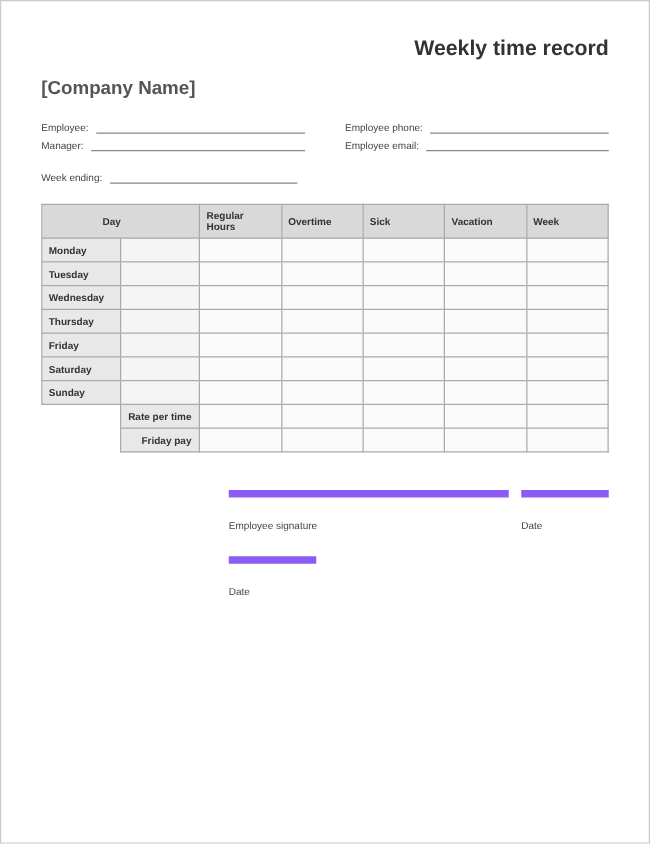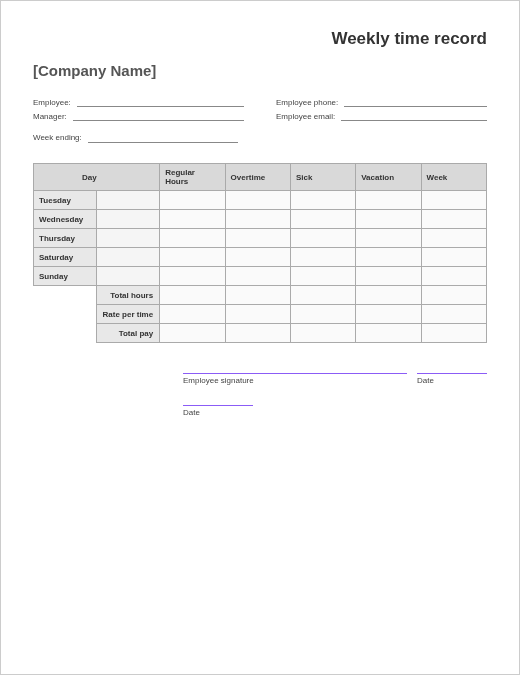--- a/index.html
+++ b/index.html
@@ -54,20 +54,21 @@
     margin-right: 6px;
     white-space: nowrap;
   }
   .info-line {
     flex: 1;
     border-bottom: 1px solid #888;
     height: 10px;
   }
   .week-ending {
     display: flex;
+    align-items: flex-end;
     font-size: 8px;
     color: #444;
     margin-top: 10px;
     margin-bottom: 16px;
     height: 14px;
   }
   .week-ending .info-line { max-width: 150px; }
 
   table {
     border-collapse: collapse;
@@ -119,22 +120,22 @@
     padding-left: 150px;
     font-size: 8px;
     color: #444;
   }
   .sig-row {
     display: flex;
     gap: 10px;
     margin-bottom: 20px;
   }
   .sig-block {
-    border-top: 1px solid #8b5cf6;
-    padding-top: 2px;
+    border-top: 6px solid #8b5cf6;
+    padding-top: 18px;
   }
   .sig-main { flex: 1; }
   .sig-date { flex: 0 0 70px; }
 </style>
 </head>
 <body>
 
 <div class="page">
 
   <div class="title">Weekly time record</div>
@@ -182,20 +183,29 @@
       <tr>
         <th class="day-col" colspan="2">Day</th>
         <th class="col">Regular Hours</th>
         <th class="col">Overtime</th>
         <th class="col">Sick</th>
         <th class="col">Vacation</th>
         <th class="col">Week</th>
       </tr>
     </thead>
     <tbody id="tbody">
+    <tr>
+          <td class="day-label">Monday</td>
+          <td class="blank-date"></td>
+          <td class="cell"></td>
+          <td class="cell"></td>
+          <td class="cell"></td>
+          <td class="cell"></td>
+          <td class="cell"></td>
+        </tr>
         <tr>
           <td class="day-label">Tuesday</td>
           <td class="blank-date"></td>
           <td class="cell"></td>
           <td class="cell"></td>
           <td class="cell"></td>
           <td class="cell"></td>
           <td class="cell"></td>
         </tr>
         <tr>
@@ -210,58 +220,58 @@
         <tr>
           <td class="day-label">Thursday</td>
           <td class="blank-date"></td>
           <td class="cell"></td>
           <td class="cell"></td>
           <td class="cell"></td>
           <td class="cell"></td>
           <td class="cell"></td>
         </tr>
         <tr>
+          <td class="day-label">Friday</td>
+          <td class="blank-date"></td>
+          <td class="cell"></td>
+          <td class="cell"></td>
+          <td class="cell"></td>
+          <td class="cell"></td>
+          <td class="cell"></td>
+        </tr>
+        <tr>
           <td class="day-label">Saturday</td>
           <td class="blank-date"></td>
           <td class="cell"></td>
           <td class="cell"></td>
           <td class="cell"></td>
           <td class="cell"></td>
           <td class="cell"></td>
         </tr>
         <tr>
           <td class="day-label">Sunday</td>
           <td class="blank-date"></td>
-          <td class="cell"></td>
-          <td class="cell"></td>
-          <td class="cell"></td>
-          <td class="cell"></td>
-          <td class="cell"></td>
-        </tr>
-        <tr>
-          <td class="noborder"></td>
-          <td class="sum-label">Total hours</td>
           <td class="cell"></td>
           <td class="cell"></td>
           <td class="cell"></td>
           <td class="cell"></td>
           <td class="cell"></td>
         </tr>
         <tr>
           <td class="noborder"></td>
           <td class="sum-label">Rate per time</td>
           <td class="cell"></td>
           <td class="cell"></td>
           <td class="cell"></td>
           <td class="cell"></td>
           <td class="cell"></td>
         </tr>
         <tr>
           <td class="noborder"></td>
-          <td class="sum-label">Total pay</td>
+          <td class="sum-label">Friday pay</td>
           <td class="cell"></td>
           <td class="cell"></td>
           <td class="cell"></td>
           <td class="cell"></td>
           <td class="cell"></td>
         </tr>
       </tbody>
   </table>
 
   <div class="signatures">

